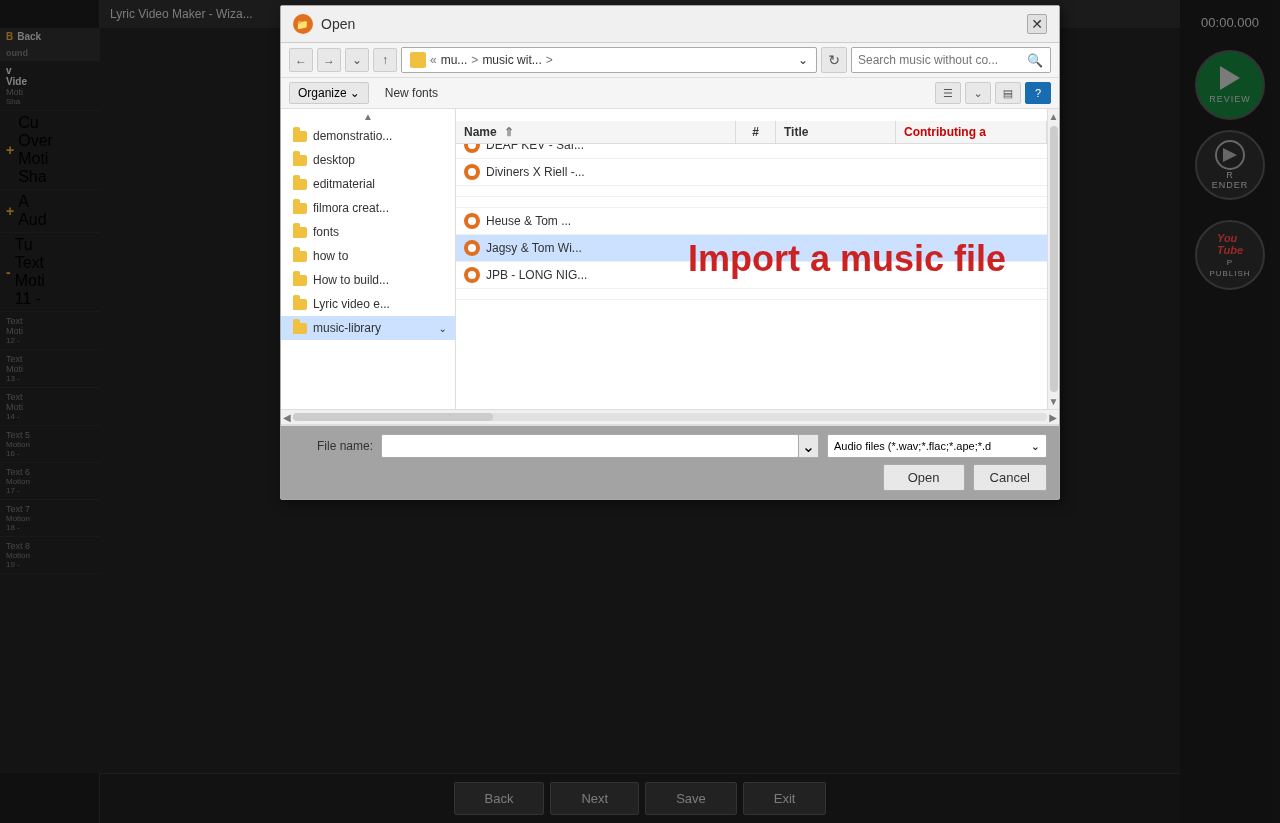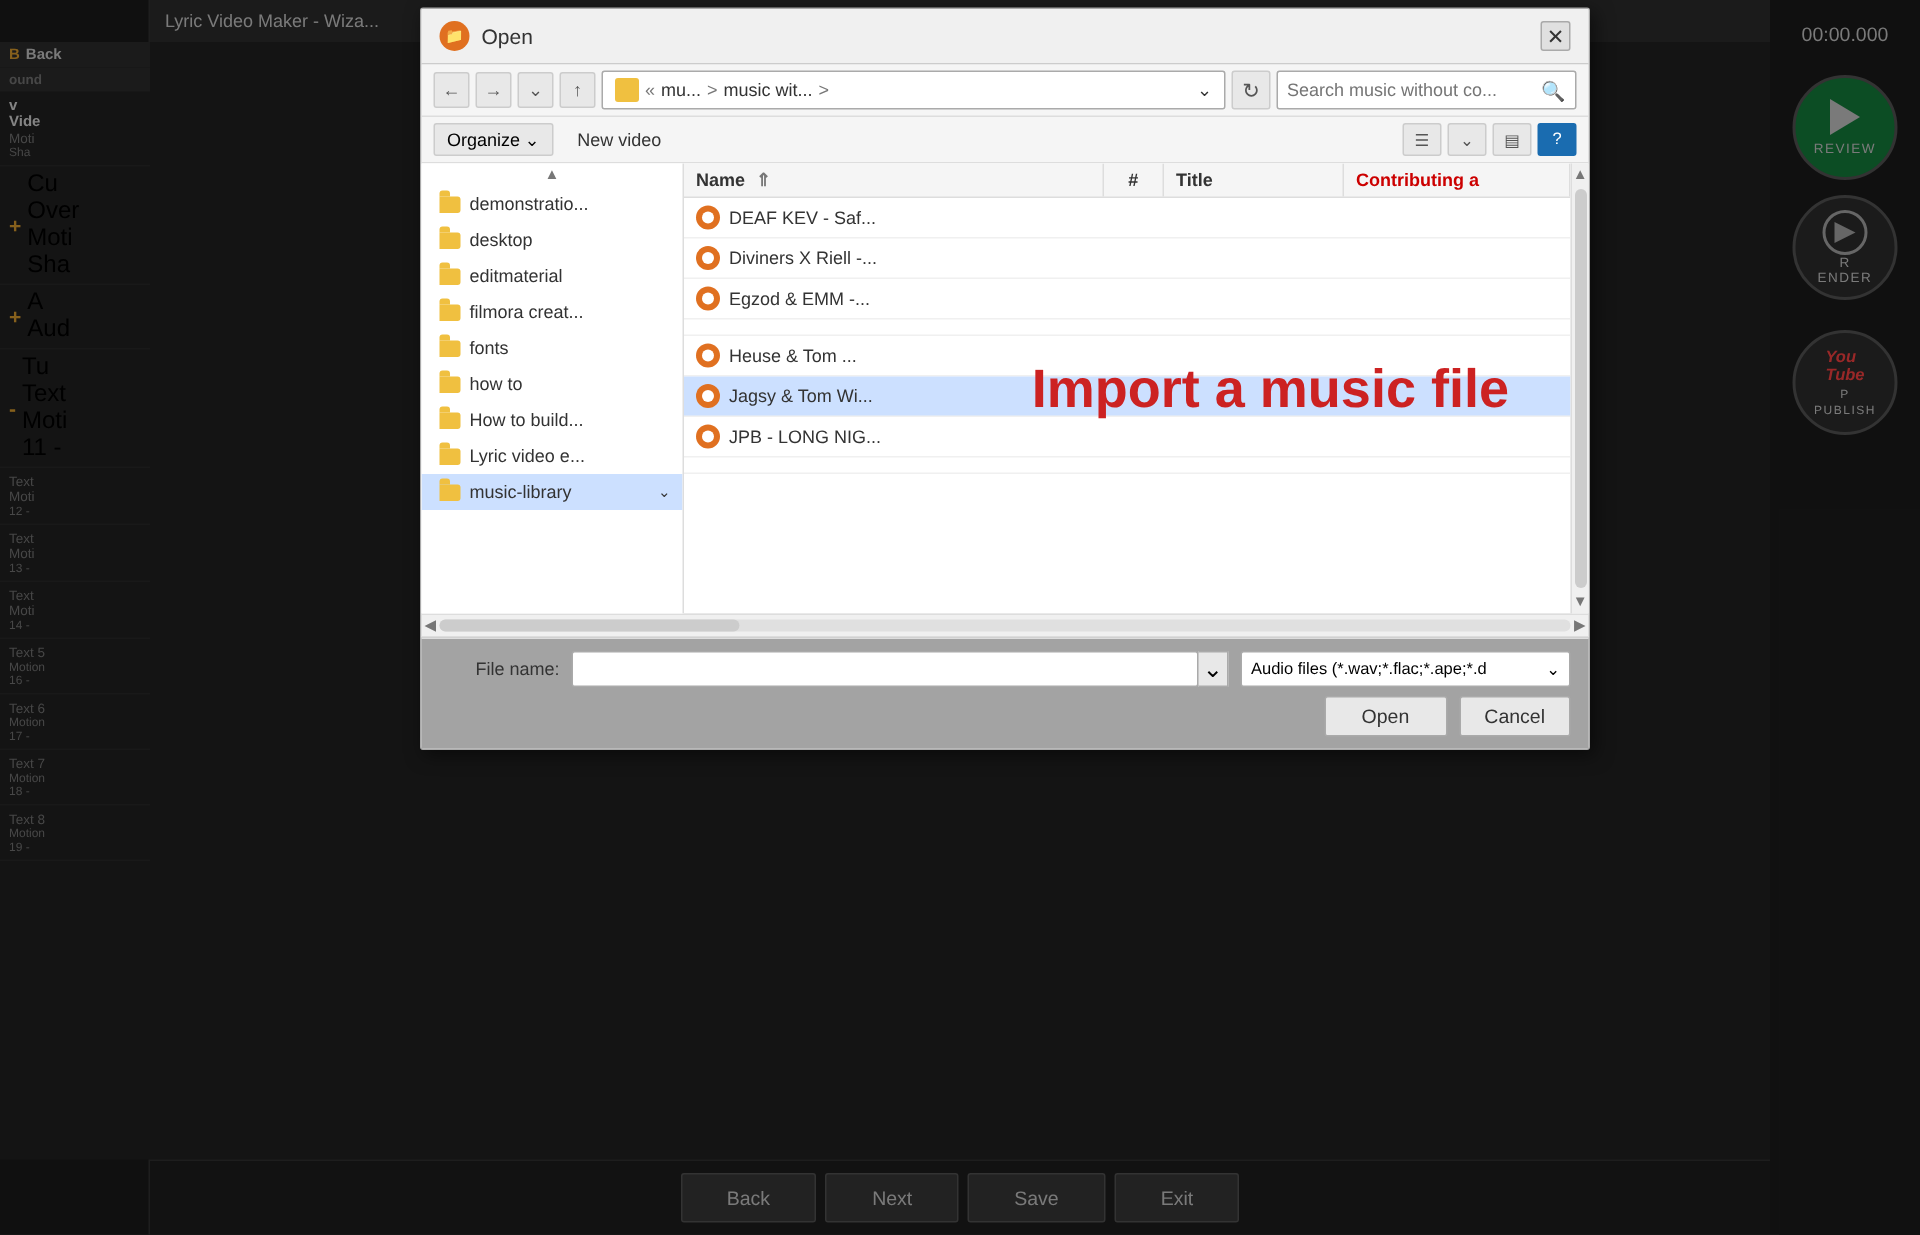--- a/index.html
+++ b/index.html
@@ -426,21 +426,21 @@
       flex: 1;
       overflow-y: auto;
       position: relative;
     }
 
     .file-list-header {
       display: flex;
       background: #f5f5f5;
       border-bottom: 1px solid #ddd;
       position: sticky;
-      top: 0;
+      top: 12px;
     }
 
     .file-header-col {
       padding: 4px 8px;
       font-size: 12px;
       color: #333;
       font-weight: 600;
       cursor: pointer;
       border-right: 1px solid #ddd;
       white-space: nowrap;
@@ -866,21 +866,21 @@
         <input type="text" placeholder="Search music without co..." style="">
         <span style="color:#777; font-size:13px;">🔍</span>
       </div>
     </div>
 
     <div class="dialog-toolbar2">
       <div class="organize-btn">
         <span>Organize</span>
         <span>⌄</span>
       </div>
-      <button class="new-folder-btn">New video</button>
+      <button class="new-folder-btn">New fonts</button>
 
       <div class="view-controls">
         <div class="view-btn">☰</div>
         <div class="view-btn">⌄</div>
         <div class="view-btn">▤</div>
         <div class="view-btn" style="background:#1a6cb0; color:white; border-color:#1a6cb0;">?</div>
       </div>
     </div>
 
     <div class="dialog-main">
@@ -963,26 +963,20 @@
                 <div class="audio-icon-inner"></div>
               </div>
             <span>Diviners X Riell -...</span>
           </div>
           <div class="file-cell num-cell"></div>
           <div class="file-cell title-cell"></div>
           <div class="file-cell contributing-cell"></div>
         </div>
 
         <div class="file-row">
-          <div class="file-cell name-cell">
-            <div class="audio-icon">
-                <div class="audio-icon-inner"></div>
-              </div>
-            <span>Egzod &amp; EMM -...</span>
-          </div>
           <div class="file-cell num-cell"></div>
           <div class="file-cell title-cell"></div>
           <div class="file-cell contributing-cell"></div>
         </div>
 
         <div class="file-row">
           <div class="file-cell num-cell"></div>
           <div class="file-cell title-cell"></div>
           <div class="file-cell contributing-cell"></div>
         </div>

